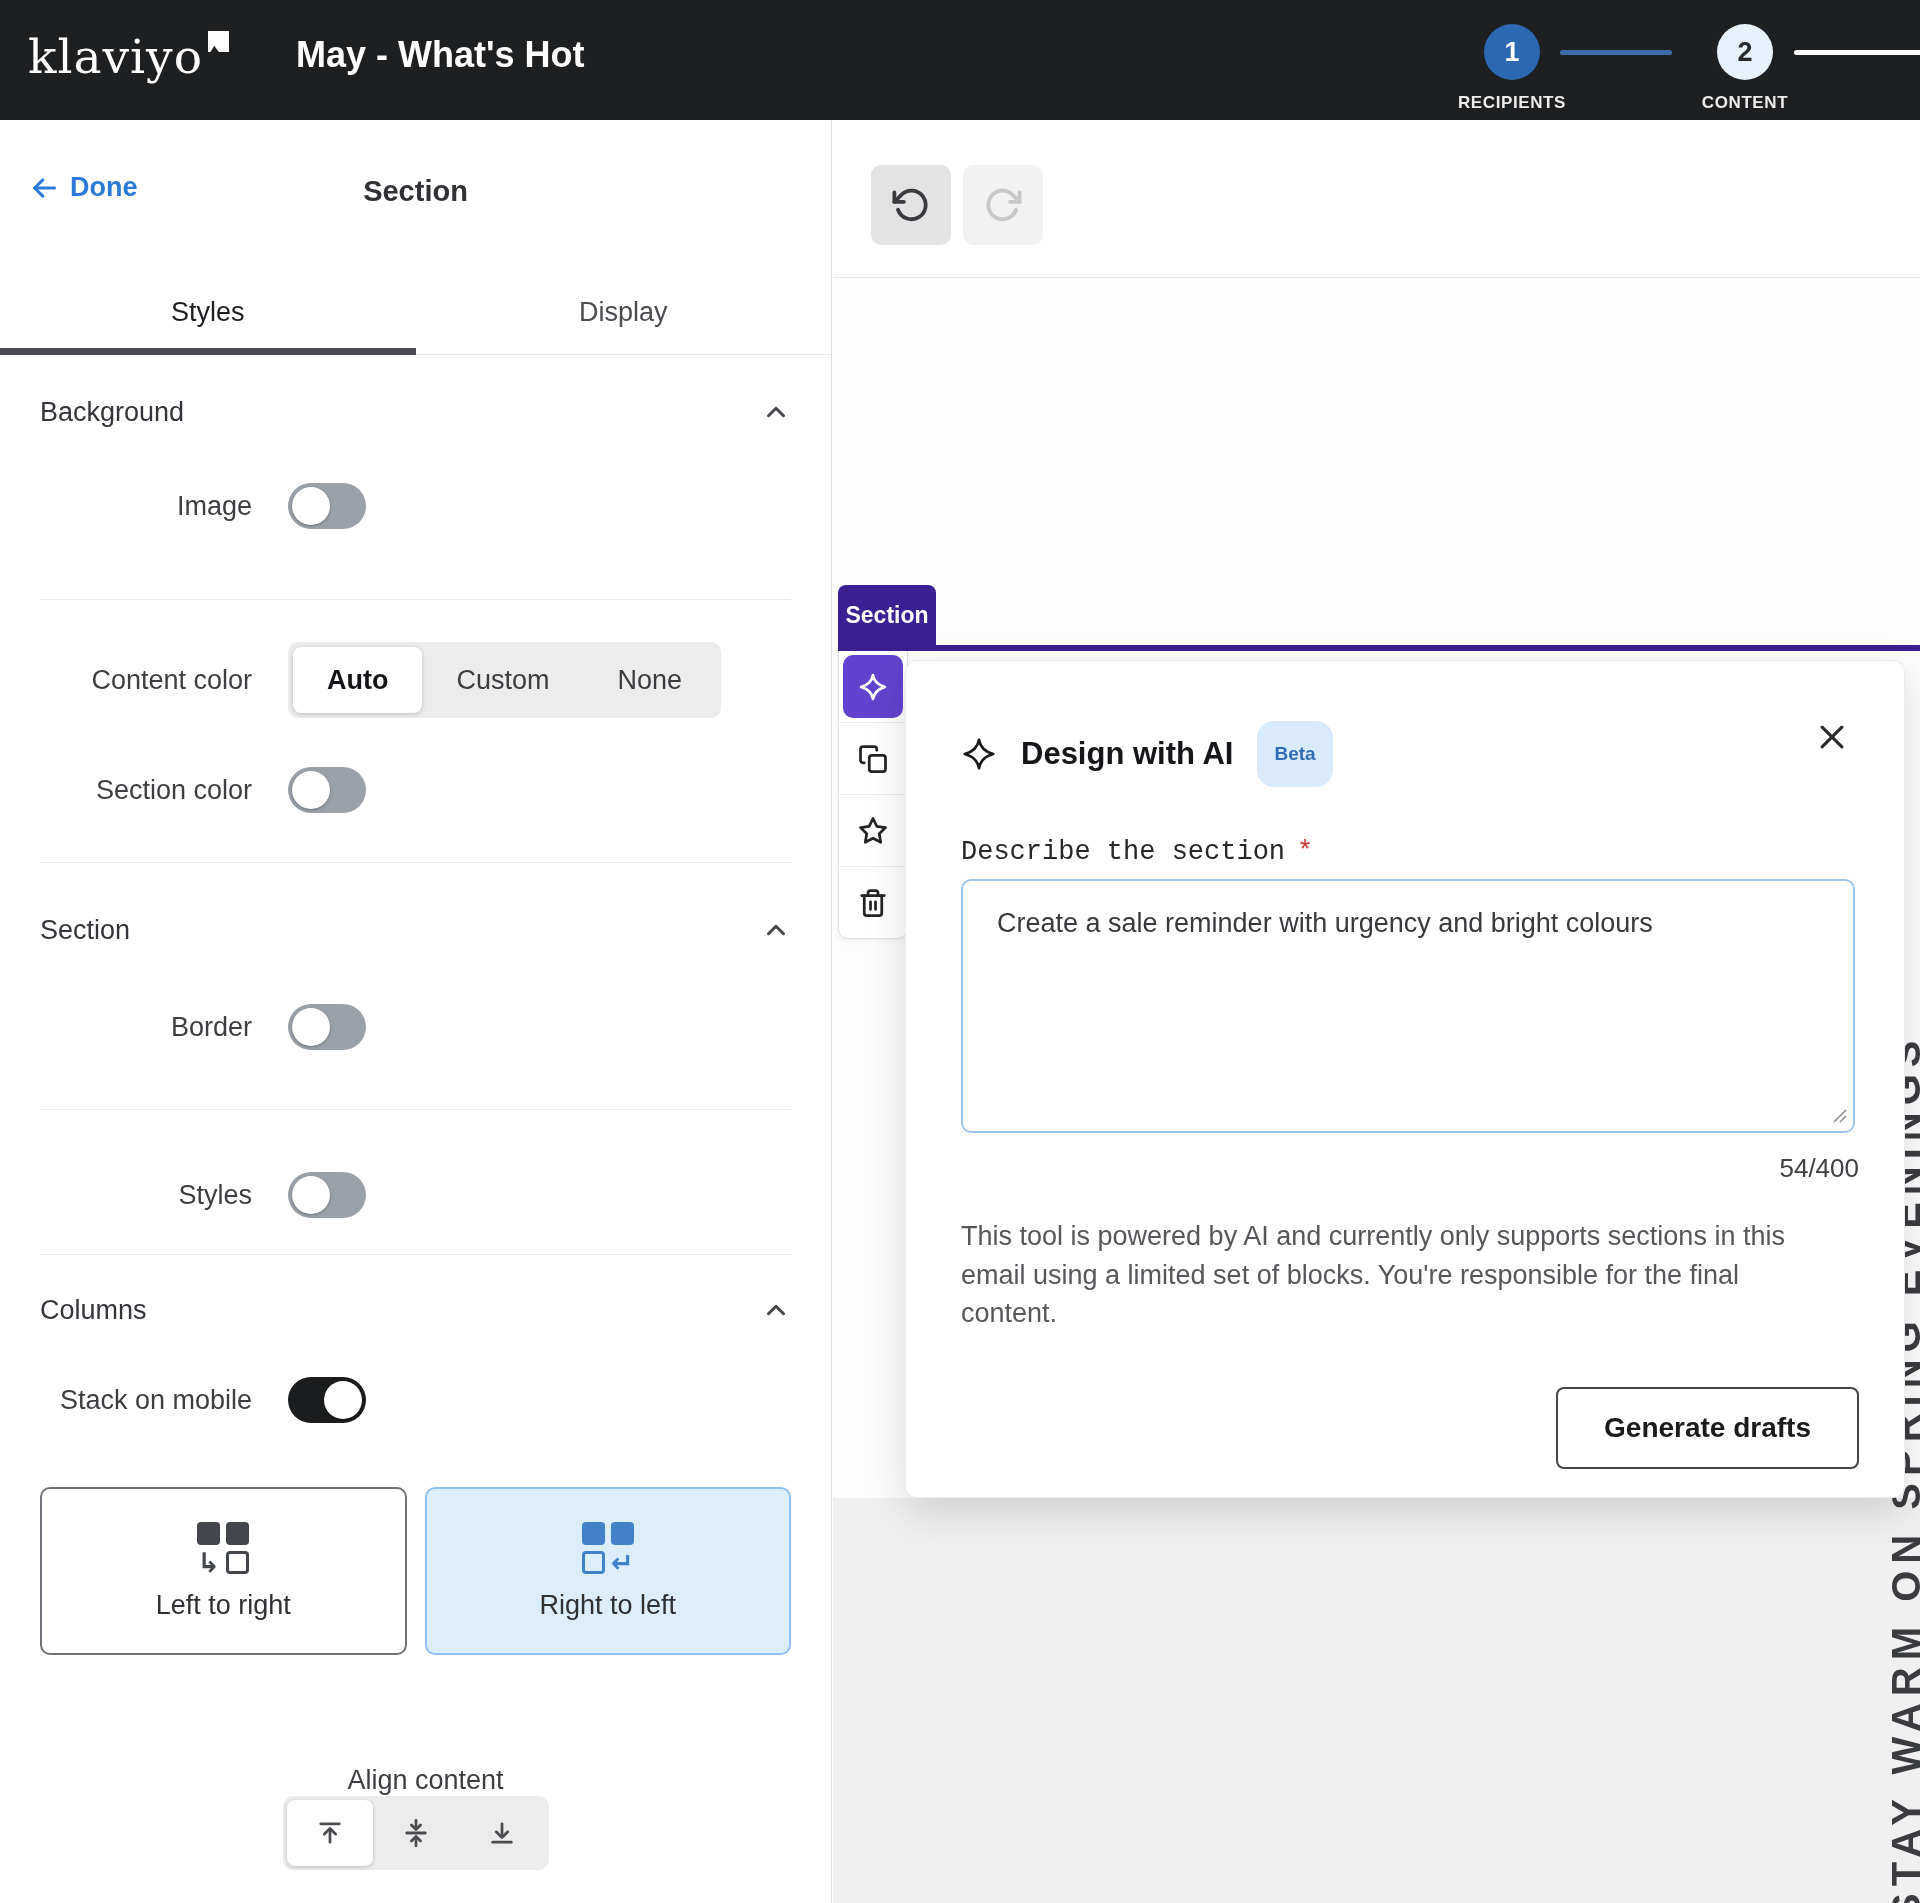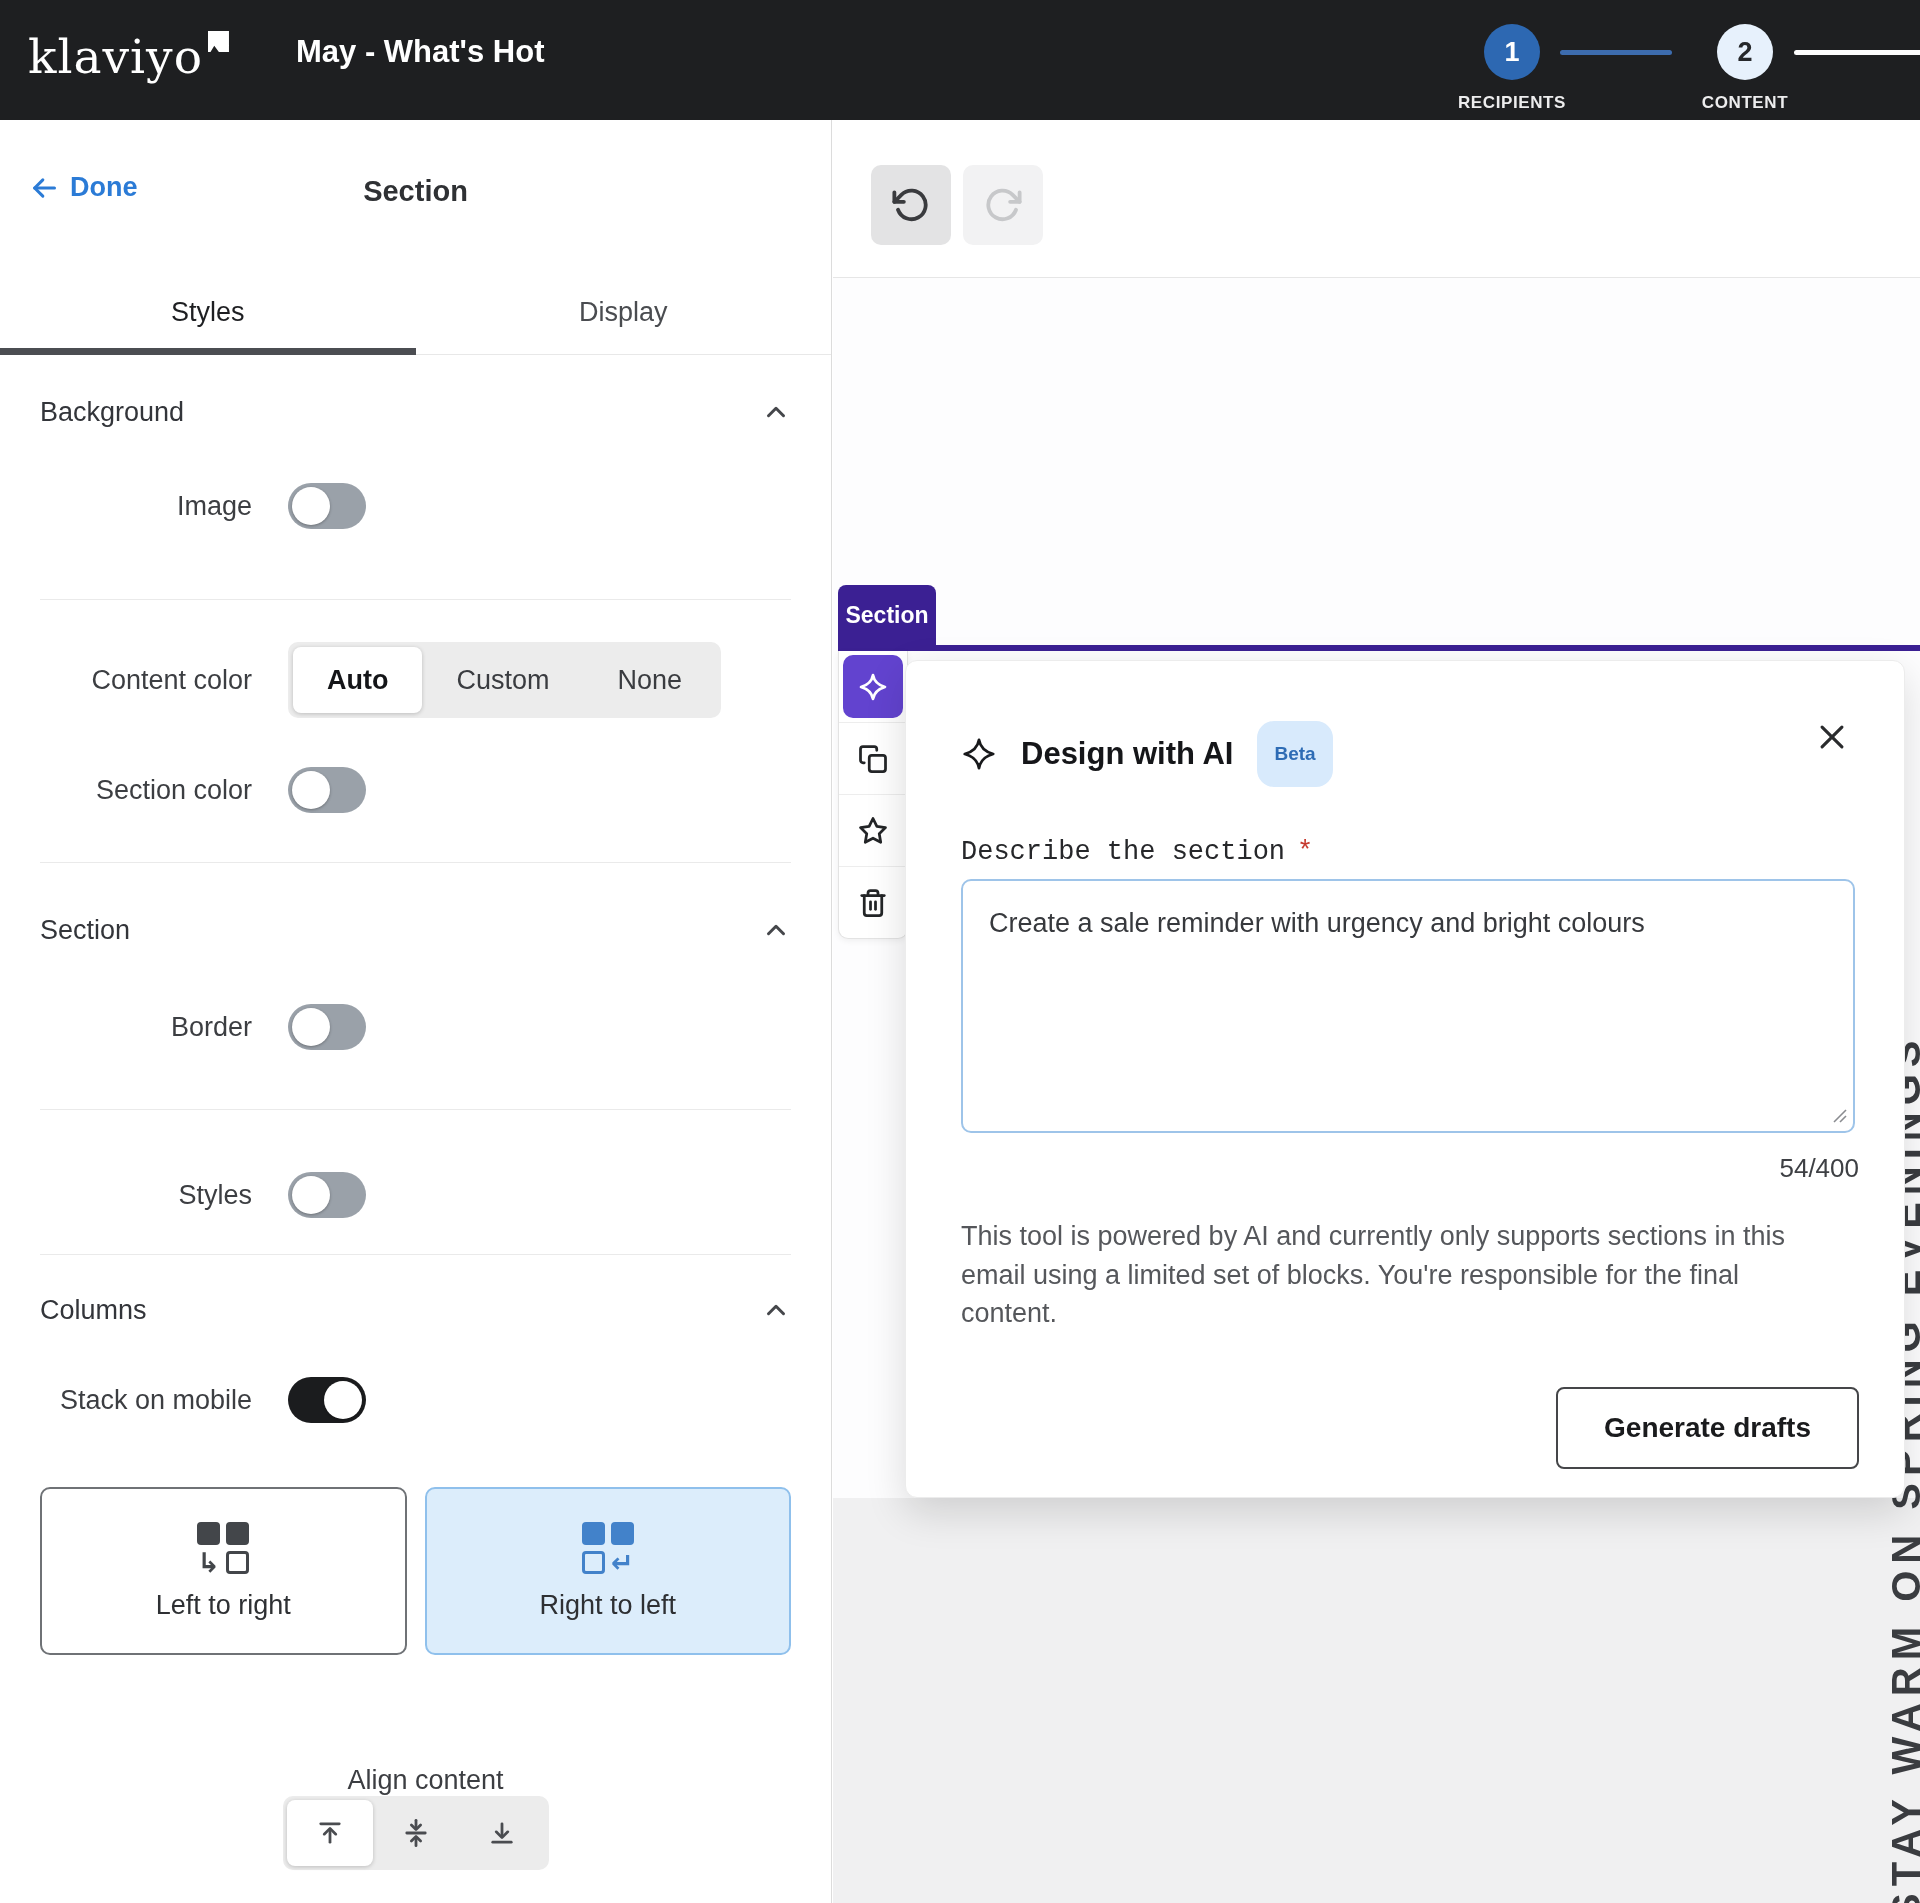--- a/index.html
+++ b/index.html
@@ -6,21 +6,21 @@
   body{width:1920px;height:1903px;overflow:hidden;background:#fff;
        font-family:"Liberation Sans",sans-serif;-webkit-font-smoothing:antialiased;}
   .stage{position:relative;width:1920px;height:1903px;overflow:hidden;}
 
   
   .hdr{position:absolute;left:0;top:0;width:1920px;height:120px;background:#1e1f21;}
   .logo{position:absolute;left:28px;top:22px;display:flex;align-items:flex-start;}
   .logo-text{font-family:"DejaVu Serif",serif;font-size:47px;color:#fff;letter-spacing:1px;line-height:70px;}
   .logo-flag{width:21px;height:21px;background:#fff;margin-left:5px;margin-top:9px;
     clip-path:polygon(0 0,100% 0,100% 100%,52% 100%,30% 70%,12% 100%,0 100%);}
-  .hdr-title{position:absolute;left:296px;top:34px;font-size:31px;font-weight:bold;color:#fff;}
+  .hdr-title{position:absolute;left:296px;top:34px;font-size:36px;font-weight:bold;color:#fff;}
   .step{position:absolute;top:24px;display:flex;flex-direction:column;align-items:center;width:160px;}
   .step-circle{width:56px;height:56px;border-radius:50%;display:flex;align-items:center;justify-content:center;
     font-size:27px;font-weight:bold;}
   .step1 .step-circle{background:#2d68b2;color:#fff;}
   .step2 .step-circle{background:#e7f1fc;color:#26282b;}
   .step-label{margin-top:13px;font-size:17px;font-weight:bold;letter-spacing:.6px;color:#ededee;}
   .conn{position:absolute;height:5px;border-radius:3px;top:50px;}
   .conn1{left:1560px;width:112px;background:#3d6cae;}
   .conn2{left:1794px;width:200px;background:#fdfdfd;}
 
@@ -100,21 +100,21 @@
   .m-head{position:absolute;left:55px;top:60px;display:flex;align-items:center;gap:24px;}
   .m-title{font-size:31px;font-weight:bold;color:#151619;}
   .m-badge{background:#d8eafc;color:#2e6cb5;font-size:19px;font-weight:bold;
     padding:22px 17px;border-radius:17px;}
   .m-close{position:absolute;right:52px;top:56px;width:40px;height:40px;display:flex;
     align-items:center;justify-content:center;cursor:pointer;}
   .m-label{position:absolute;left:55px;top:176px;font-size:27px;color:#26272a;font-family:Liberation Mono, monospace;}
   .m-label .req{color:#c63a2f;margin-left:12px;}
   .ta-wrap{position:absolute;left:55px;top:218px;width:894px;height:254px;}
   .ta{width:100%;height:100%;box-sizing:border-box;border:2px solid #9ec4e9;border-radius:10px;
-    font-family:"Liberation Sans",sans-serif;font-size:27px;color:#37393d;padding:24px 26px;
+    font-family:"Liberation Sans",sans-serif;font-size:27px;color:#37393d;padding:24px 34px;
     resize:none;outline:none;line-height:1.35;background:#fff;}
   .ta-grip{position:absolute;right:7px;bottom:9px;}
   .m-count{position:absolute;right:45px;top:492px;font-size:26px;color:#3e4044;}
   .m-helper{position:absolute;left:55px;top:556px;width:880px;font-size:27px;color:#55575b;line-height:1.43;}
   .m-generate{position:absolute;right:45px;top:726px;height:78px;padding:0 46px;
     display:flex;align-items:center;justify-content:center;background:#fff;
     border:2.5px solid #454649;border-radius:8px;font-size:28px;font-weight:bold;color:#1a1b1d;cursor:pointer;}
 </style>
 </head>
 <body>

